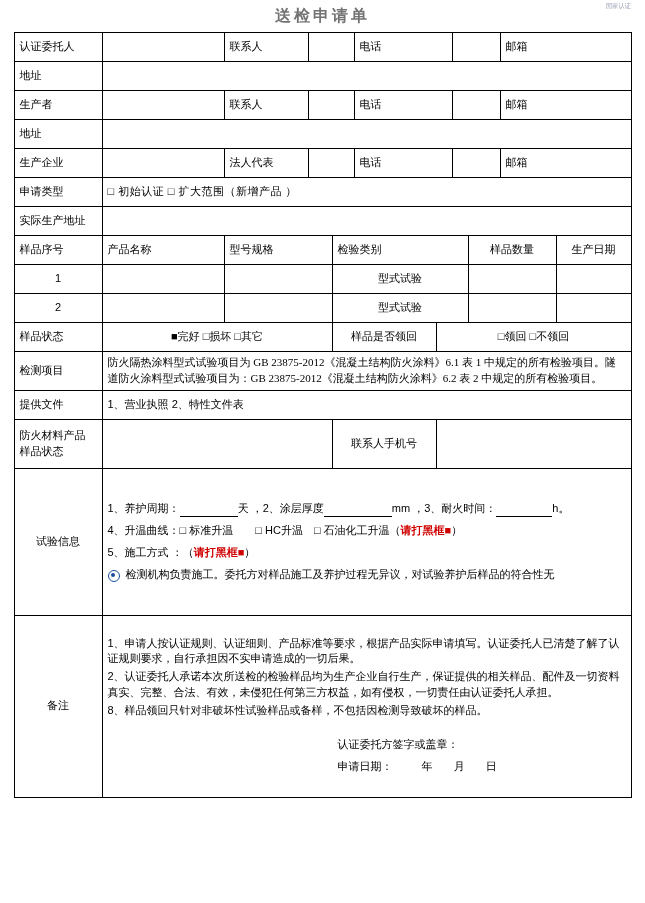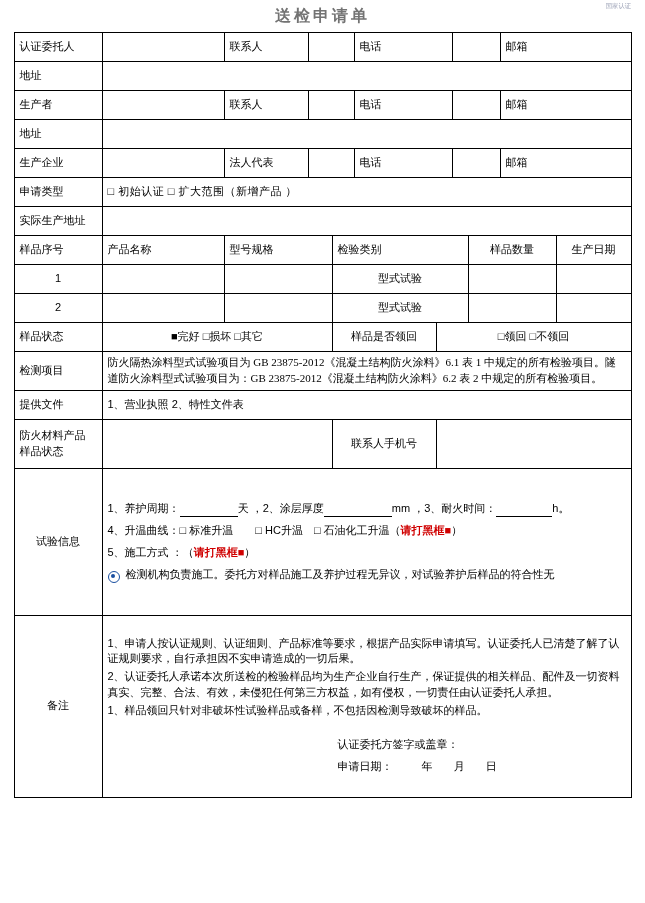--- a/index.html
+++ b/index.html
@@ -76,21 +76,21 @@
     padding: 8px 10px 10px 10px;
     line-height: 2.0;
   }
   .test-info-box .line { margin-bottom: 6px; }
   .ul-blank {
     display: inline-block;
     border-bottom: 1px solid #000;
   }
   .bullet-row {
     display: flex;
-    align-items: flex-end;
+    align-items: flex-start;
     margin-top: 4px;
   }
   .radio-dot {
     width: 10px;
     height: 10px;
     border: 1.5px solid #1a4fa0;
     border-radius: 50%;
     display: inline-block;
     position: relative;
     margin-right: 6px;
@@ -294,21 +294,21 @@
           <span>检测机构负责施工。委托方对样品施工及养护过程无异议，对试验养护后样品的符合性无</span>
         </div>
       </td>
     </tr>
 
     <tr>
       <td class="lbl center" style="height:175px">备注</td>
       <td colspan="3" class="remark-box">
         <p>1、申请人按认证规则、认证细则、产品标准等要求，根据产品实际申请填写。认证委托人已清楚了解了认证规则要求，自行承担因不实申请造成的一切后果。</p>
         <p>2、认证委托人承诺本次所送检的检验样品均为生产企业自行生产，保证提供的相关样品、配件及一切资料真实、完整、合法、有效，未侵犯任何第三方权益，如有侵权，一切责任由认证委托人承担。</p>
-        <p>1、样品领回只针对非破坏性试验样品或备样，不包括因检测导致破坏的样品。</p>
+        <p>8、样品领回只针对非破坏性试验样品或备样，不包括因检测导致破坏的样品。</p>
         <div class="sign-area">
           <div>认证委托方签字或盖章：</div>
           <div class="sign-date">
             <span>申请日期：</span>
             <span class="gap-l">年</span>
             <span class="gap-m">月</span>
             <span class="gap-m">日</span>
           </div>
         </div>
       </td>

